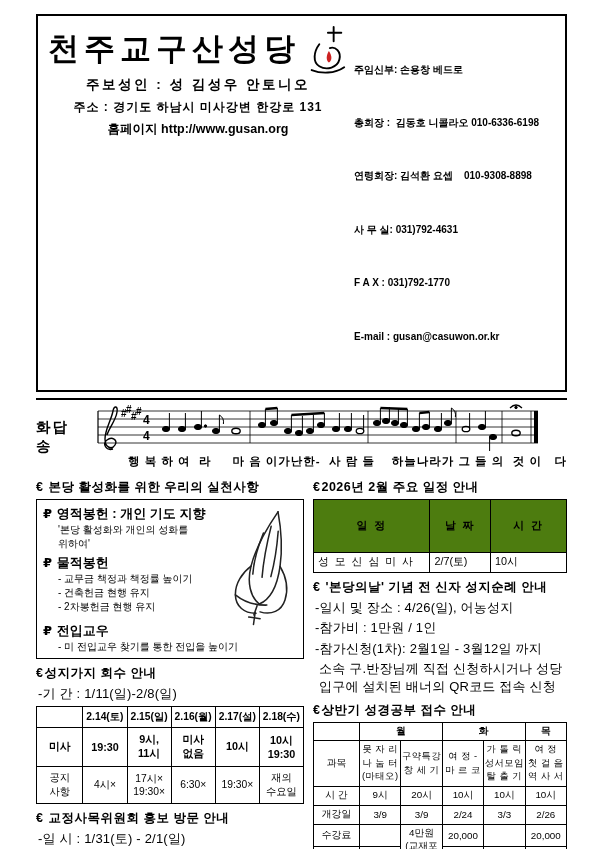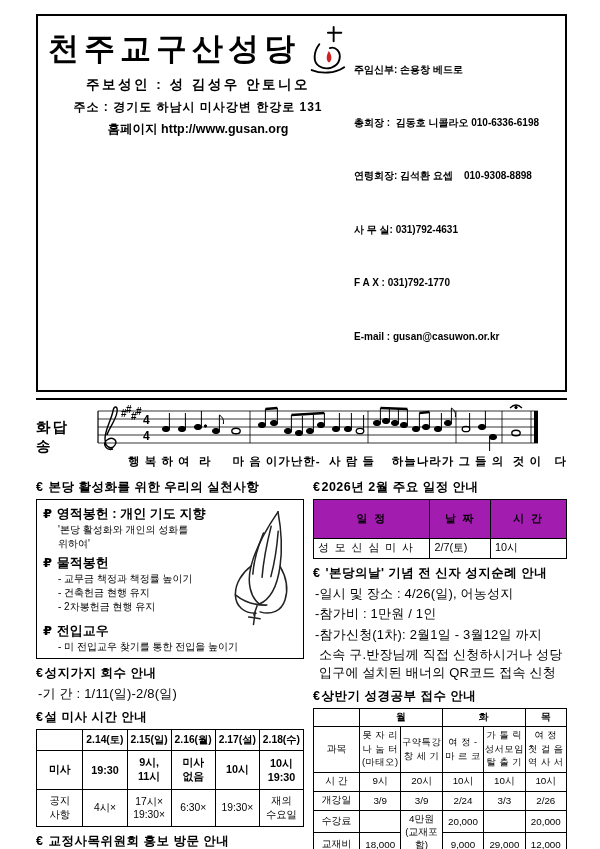--- a/index.html
+++ b/index.html
@@ -40,21 +40,21 @@
   td,th{border:1px solid #000;padding:1px 2px;text-align:center;}
   .pre{white-space:pre-line;}
 
   .seol{width:100%;font-size:10.3px;margin:3px 0 2px;table-layout:fixed;}
   .seol th{font-weight:800;padding:3px 0;}
   .seol tr.mass td{font-weight:800;font-size:10.8px;height:36px;}
   .seol tr.notice td{height:34px;font-weight:400;}
   .seol td.lbl{font-weight:700;}
 
   .sched{width:100%;font-size:10.8px;margin-top:2px;}
-  .sched th{background:#a21caf;font-weight:800;padding:12px 0;letter-spacing:2px;}
+  .sched th{background:#4d7c0f;font-weight:800;padding:19px 0;letter-spacing:2px;}
   .sched td{text-align:left;padding:2.5px 4px;white-space:pre;}
   .sched td.c1{width:45%;}.sched td.c2{width:24%;}
 
   .bible{width:100%;font-size:9.8px;margin-top:2px;table-layout:fixed;}
   .bible th{font-weight:700;padding:2px 0;}
   .bible td.subj{font-size:9.3px;letter-spacing:0.5px;line-height:1.45;padding:2px 0;}
   .bible td{padding:2.5px 1px;}
   .bible .rl{width:17%;font-weight:400;}
 </style>
 </head>
@@ -215,21 +215,20 @@
         </div>
         <div class="p-item" style="margin-top:8px;margin-bottom:0;">
           <div class="p-head"><span class="bullet">₽</span> <span>전입교우</span></div>
           <div class="p-sub">- 미 전입교우 찾기를 통한 전입을 높이기</div>
         </div>
       </div>
 
       <div class="sec"><span class="bullet">€</span><span>성지가지 회수 안내</span></div>
       <div class="line">-기 간 : 1/11(일)-2/8(일)</div>
 
-      <div class="sec"><span class="bullet">€</span><span>설 미사 시간 안내</span></div>
       <table class="seol">
         <tbody>
             <tr>
           <th style="width:17%;"></th>
           <th>2.14(토)</th>
               <th>2.15(일)</th>
           <th>2.16(월)</th>
               <th>2.17(설)</th>
           <th>2.18(수)</th>
         </tr>

